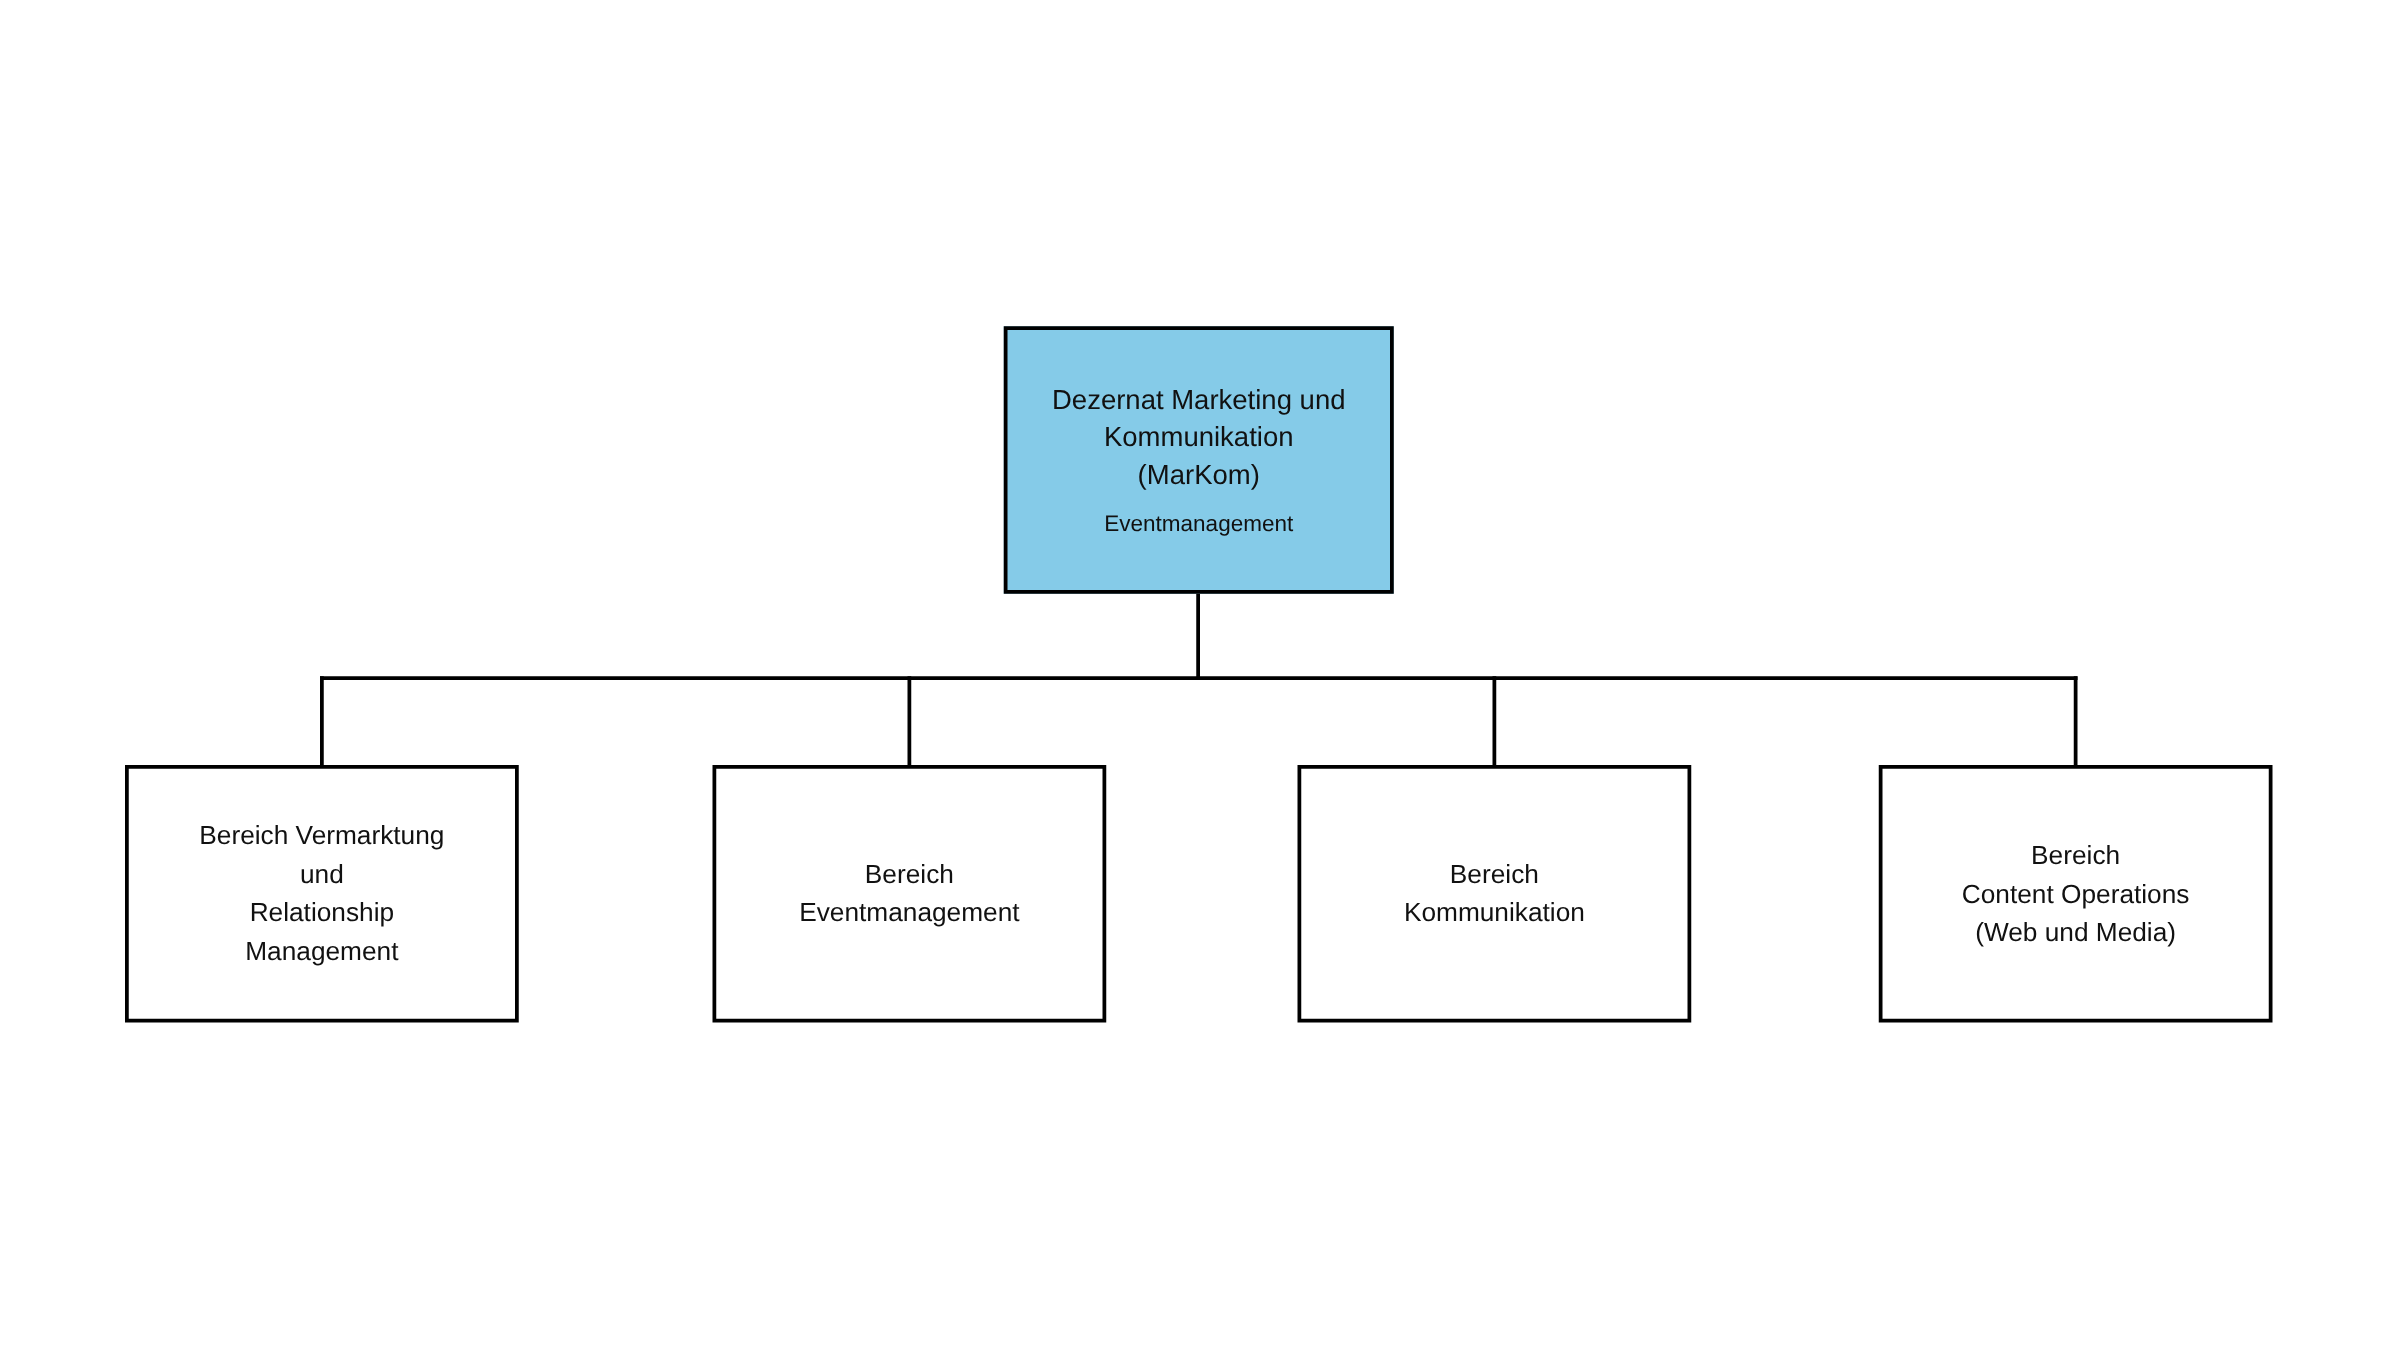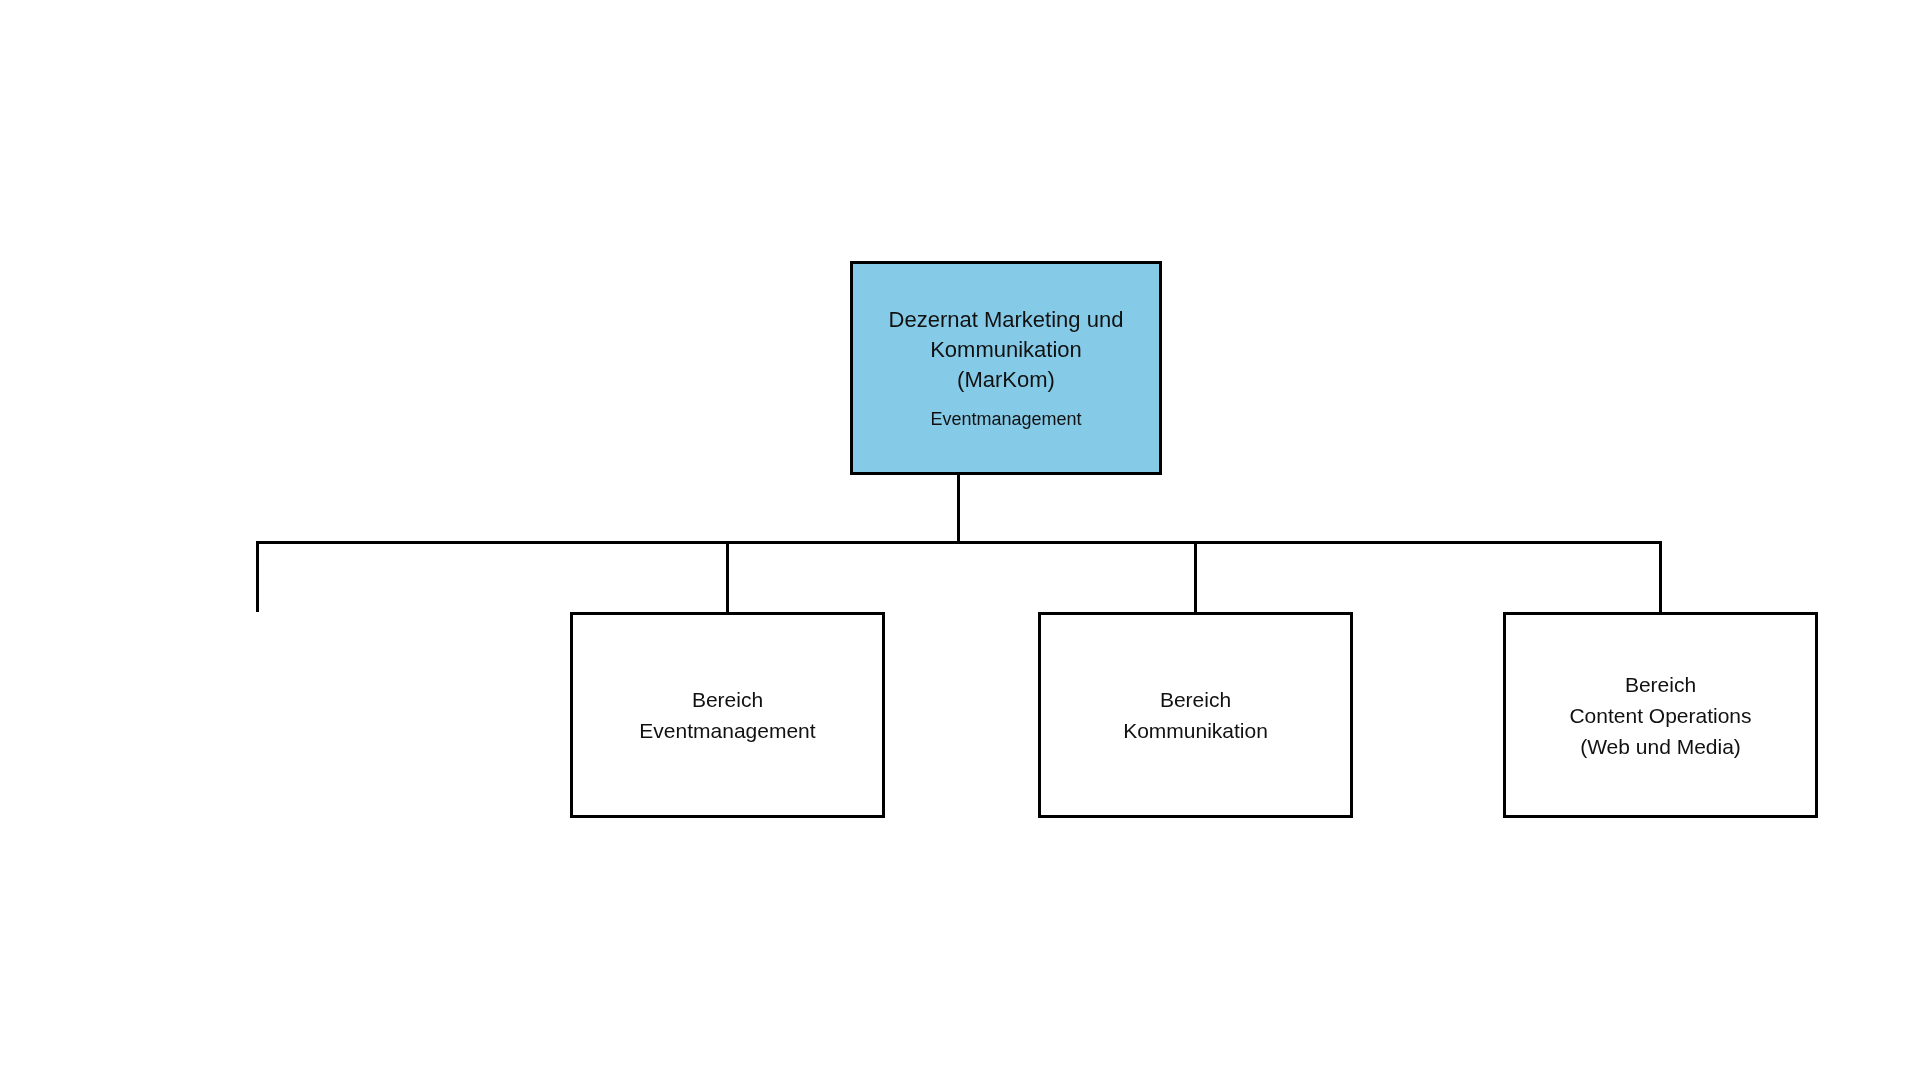--- a/index.html
+++ b/index.html
@@ -22,21 +22,21 @@
     border: 3px solid #000000;
     background: #ffffff;
     display: flex;
     flex-direction: column;
     align-items: center;
     justify-content: center;
     text-align: center;
     white-space: pre-line;
   }
   .node--root {
-    left: 850px;
+    left: 803px;
     top: 261px;
     width: 312px;
     height: 214px;
     background: #85CBE8;
   }
   .node--root .node-title {
     font-size: 22px;
     line-height: 30px;
     white-space: pre-line;
   }
@@ -80,20 +80,24 @@
     <div class="node-subtitle">Eventmanagement</div>
   </div>
 
   <div class="connector connector--root-stub"></div>
   <div class="connector connector--horizontal"></div>
   <div class="connector connector--drop-1"></div>
   <div class="connector connector--drop-2"></div>
   <div class="connector connector--drop-3"></div>
   <div class="connector connector--drop-4"></div>
 
+  <div class="node node--child node--child-1">Bereich Vermarktung
+und
+Relationship
+Management</div>
 
   <div class="node node--child node--child-2">Bereich
 Eventmanagement</div>
 
   <div class="node node--child node--child-3">Bereich
 Kommunikation</div>
 
   <div class="node node--child node--child-4">Bereich
 Content Operations
 (Web und Media)</div>

